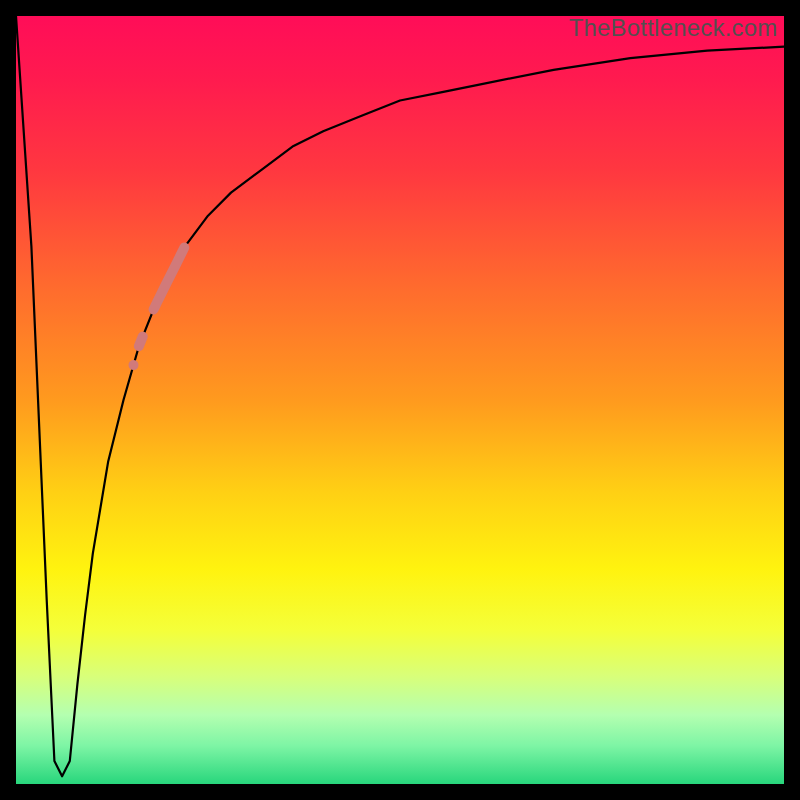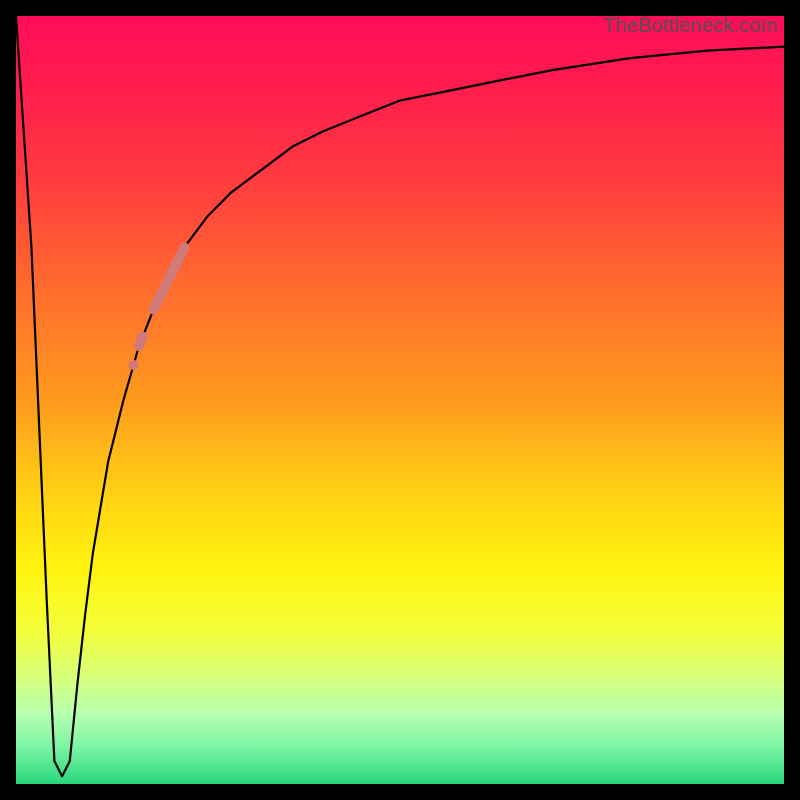--- a/index.html
+++ b/index.html
@@ -36,21 +36,21 @@
       #d8ff7a 86%,
       #b4ffb0 91%,
       #7ef5a5 95%,
       #28d67c 100%
     );
   }
   .watermark {
     position: absolute;
     top: -2px;
     right: 6px;
-    font-size: 20px;
+    font-size: 24px;
     color: #505050;
     letter-spacing: 0.2px;
     user-select: none;
     pointer-events: none;
   }
   svg.curve {
     position: absolute;
     left: 0;
     top: 0;
     width: 768px;

